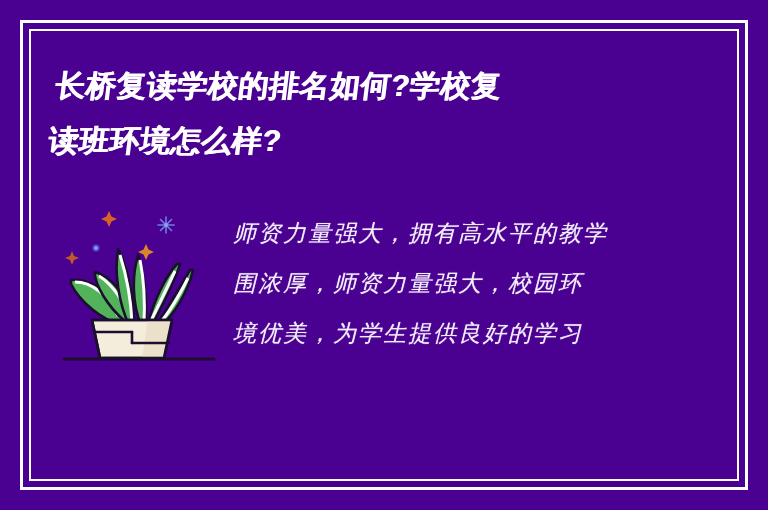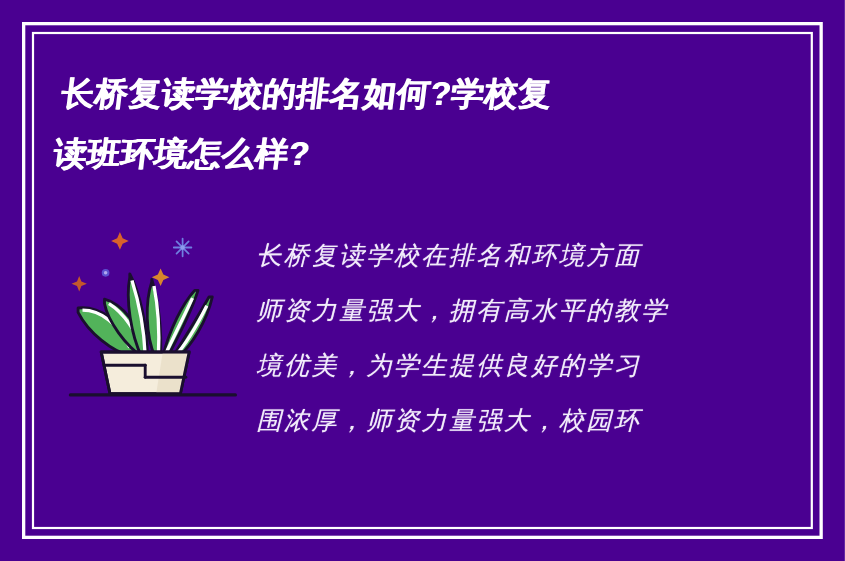--- a/index.html
+++ b/index.html
@@ -156,19 +156,18 @@
         <line x1="70" y1="151" x2="107" y2="151" stroke="#1a0f2e" stroke-width="2.6" stroke-linecap="round"></line>
       </g>
 
       <g>
         <line x1="2" y1="167" x2="152" y2="167" stroke="#1a0f2e" stroke-width="3" stroke-linecap="round"></line>
       </g>
     </svg>
   </div>
 
   <div class="body-copy">
-    <span class="body-line">长桥复读学校在排名和环境方面</span>
     <span class="body-line">师资力量强大，拥有高水平的教学</span>
+    <span class="body-line">围浓厚，师资力量强大，校园环</span>
     <span class="body-line">境优美，为学生提供良好的学习</span>
-    <span class="body-line">围浓厚，师资力量强大，校园环</span>
   </div>
 
 </div>
 
 </body></html>

